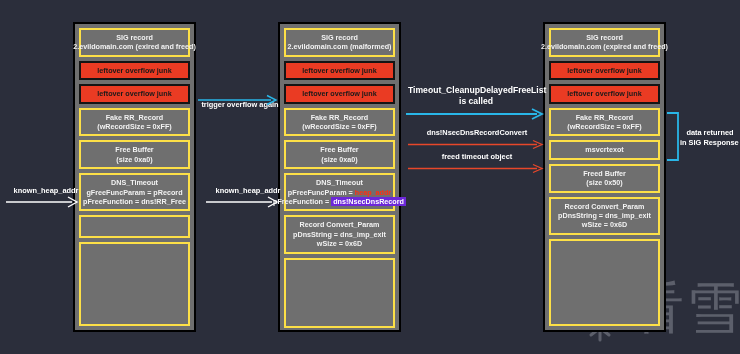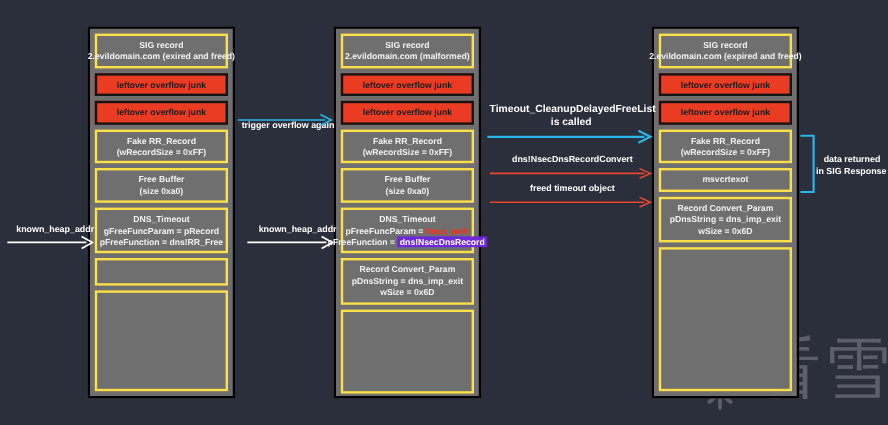--- a/index.html
+++ b/index.html
@@ -198,20 +198,24 @@
         <span class="ln">leftover overflow junk</span>
       </div>
       <div class="cell" style="flex: 0 0 auto;">
         <span class="ln">Fake RR_Record</span>
         <span class="ln">(wRecordSize = 0xFF)</span>
       </div>
       <div class="cell" style="flex: 0 0 auto;">
         <span class="ln">msvcrtexot</span>
       </div>
       <div class="cell" style="flex: 0 0 auto;">
+        <span class="ln">Freed Buffer</span>
+        <span class="ln">(size 0x50)</span>
+      </div>
+      <div class="cell" style="flex: 0 0 auto;">
         <span class="ln">Record Convert_Param</span>
         <span class="ln">pDnsString = dns_imp_exit</span>
         <span class="ln">wSize = 0x6D</span>
       </div>
       <div class="cell flex" style="min-height: 70px; flex-grow: 6;"></div>
     </div>
 
   <div class="ann" style="left:6px; top:186px; width:80px;">known_heap_addr</div>
   <svg class="arrow-svg" style="left:6px; top:196px;" width="74" height="14" viewBox="0 0 74 14">
     <line x1="0" y1="6" x2="66" y2="6" stroke="#ffffff" stroke-width="1.4"></line>

